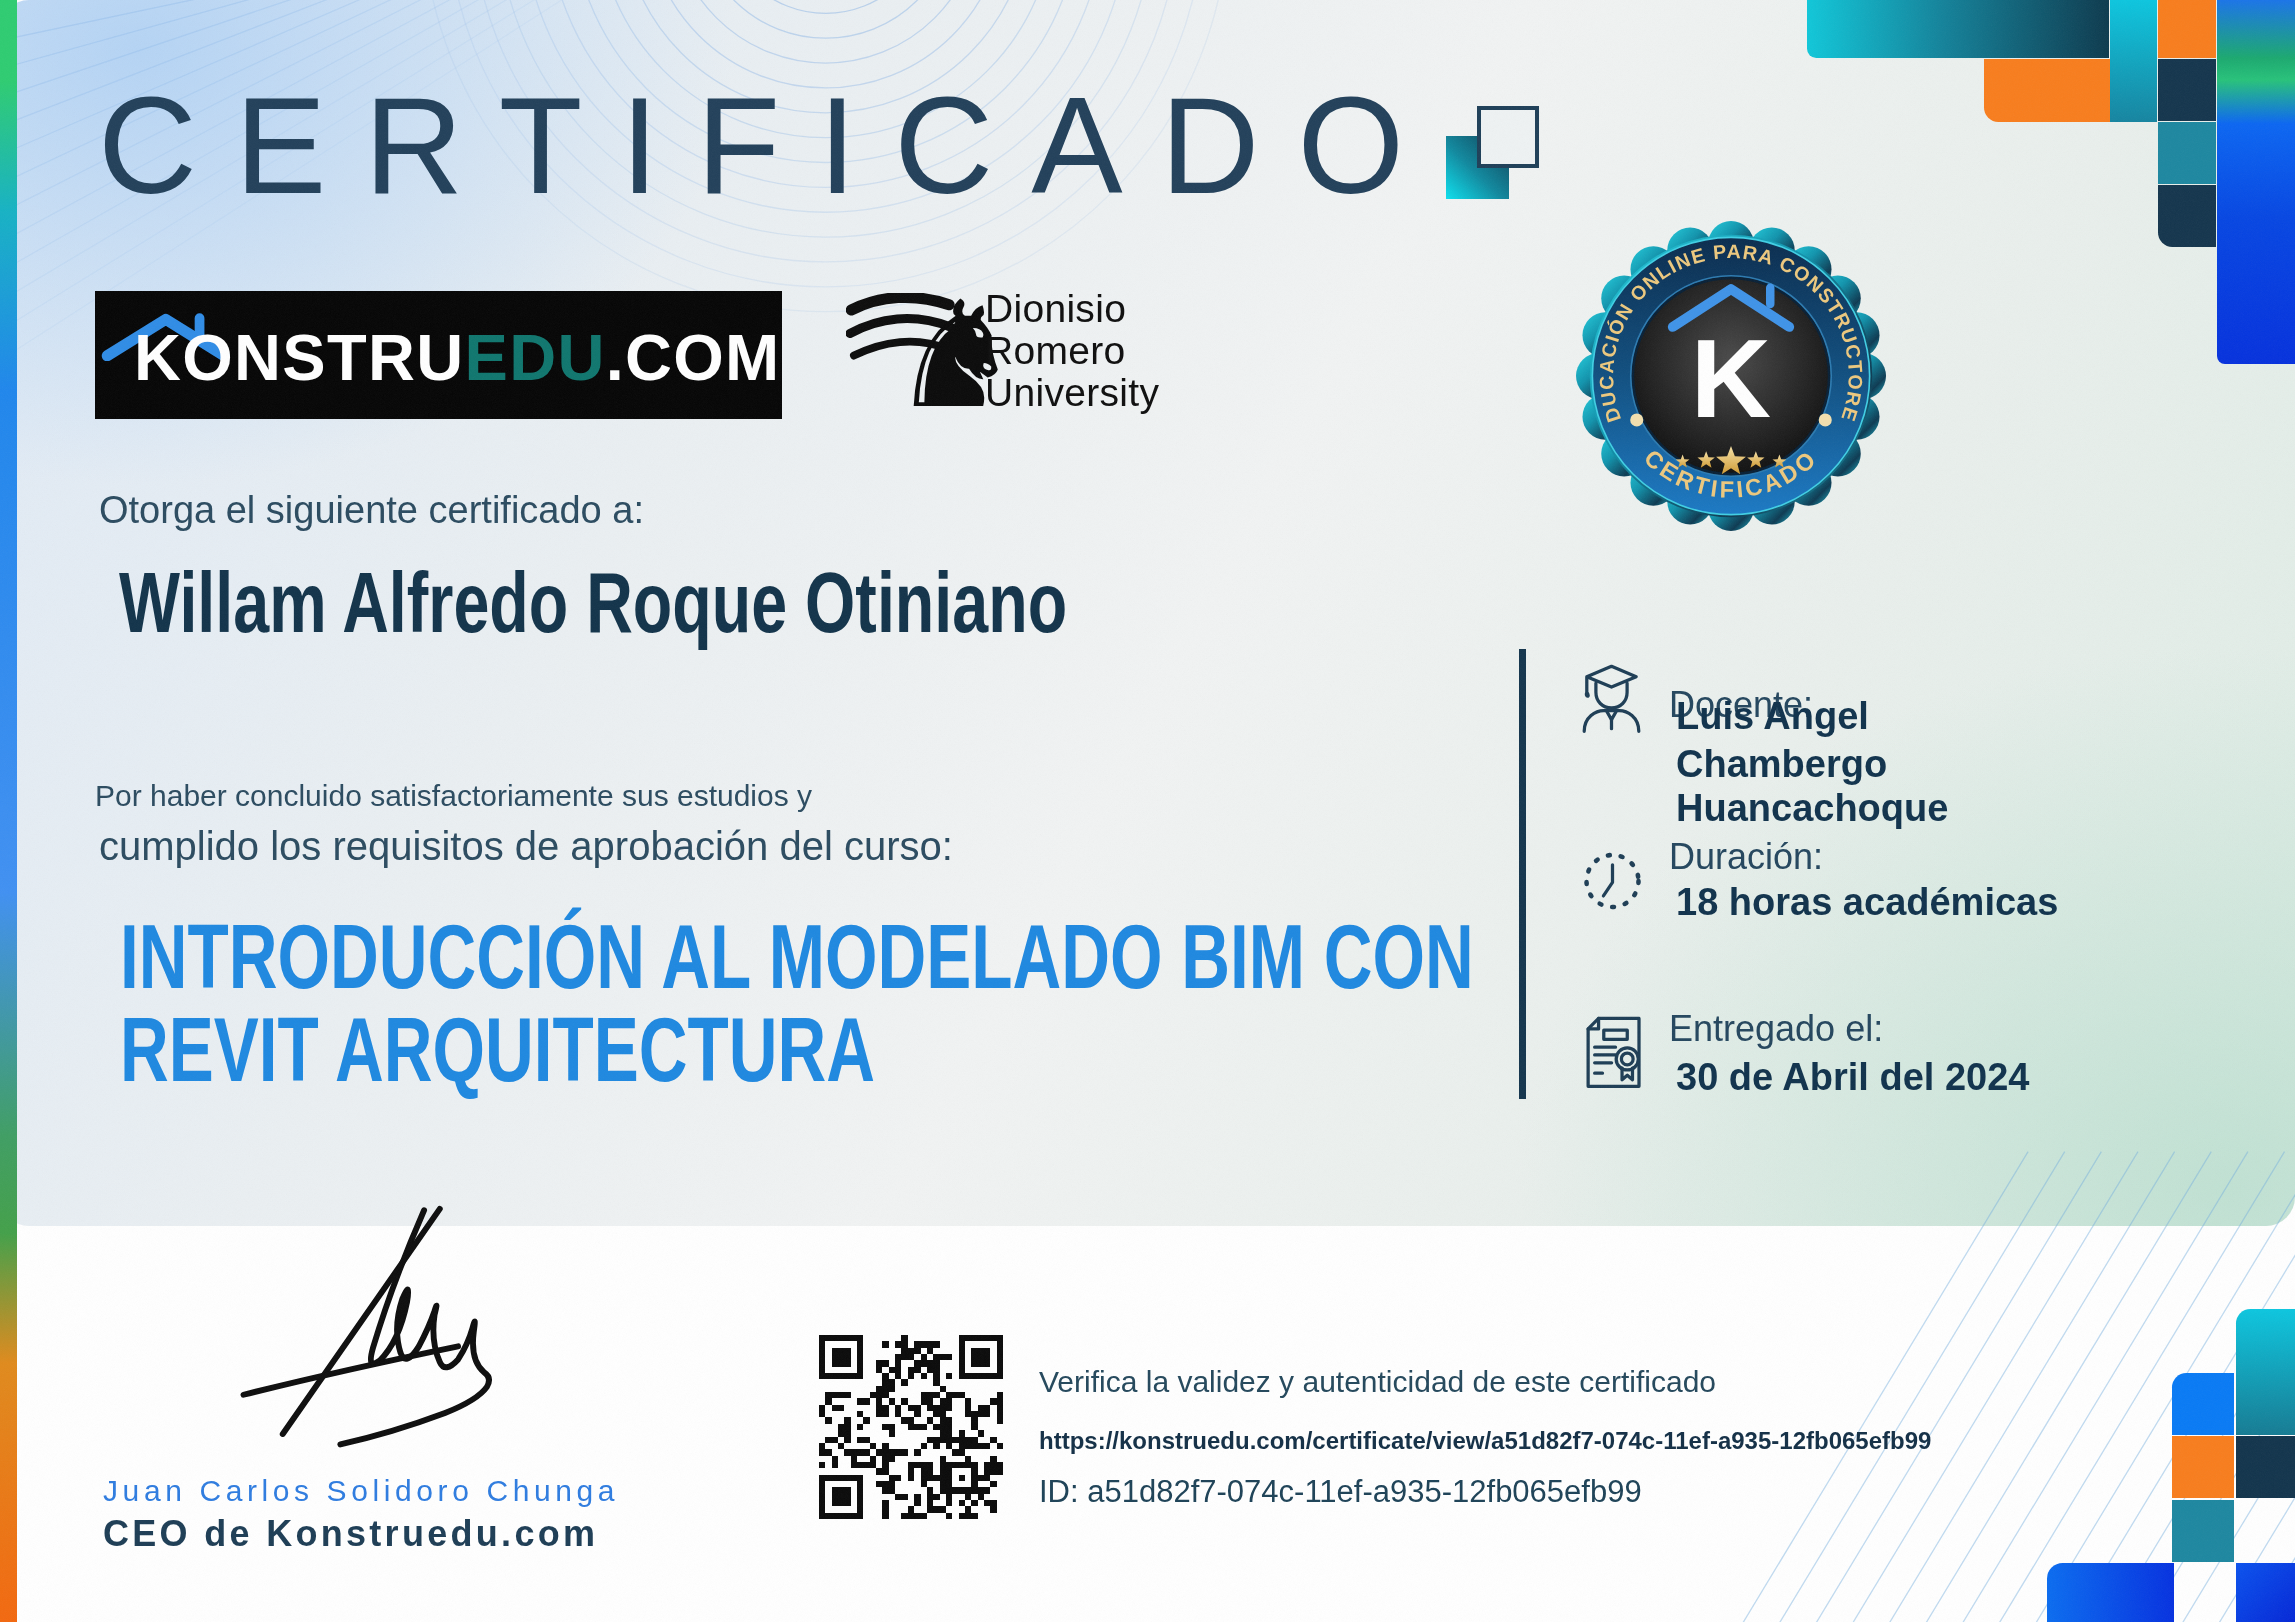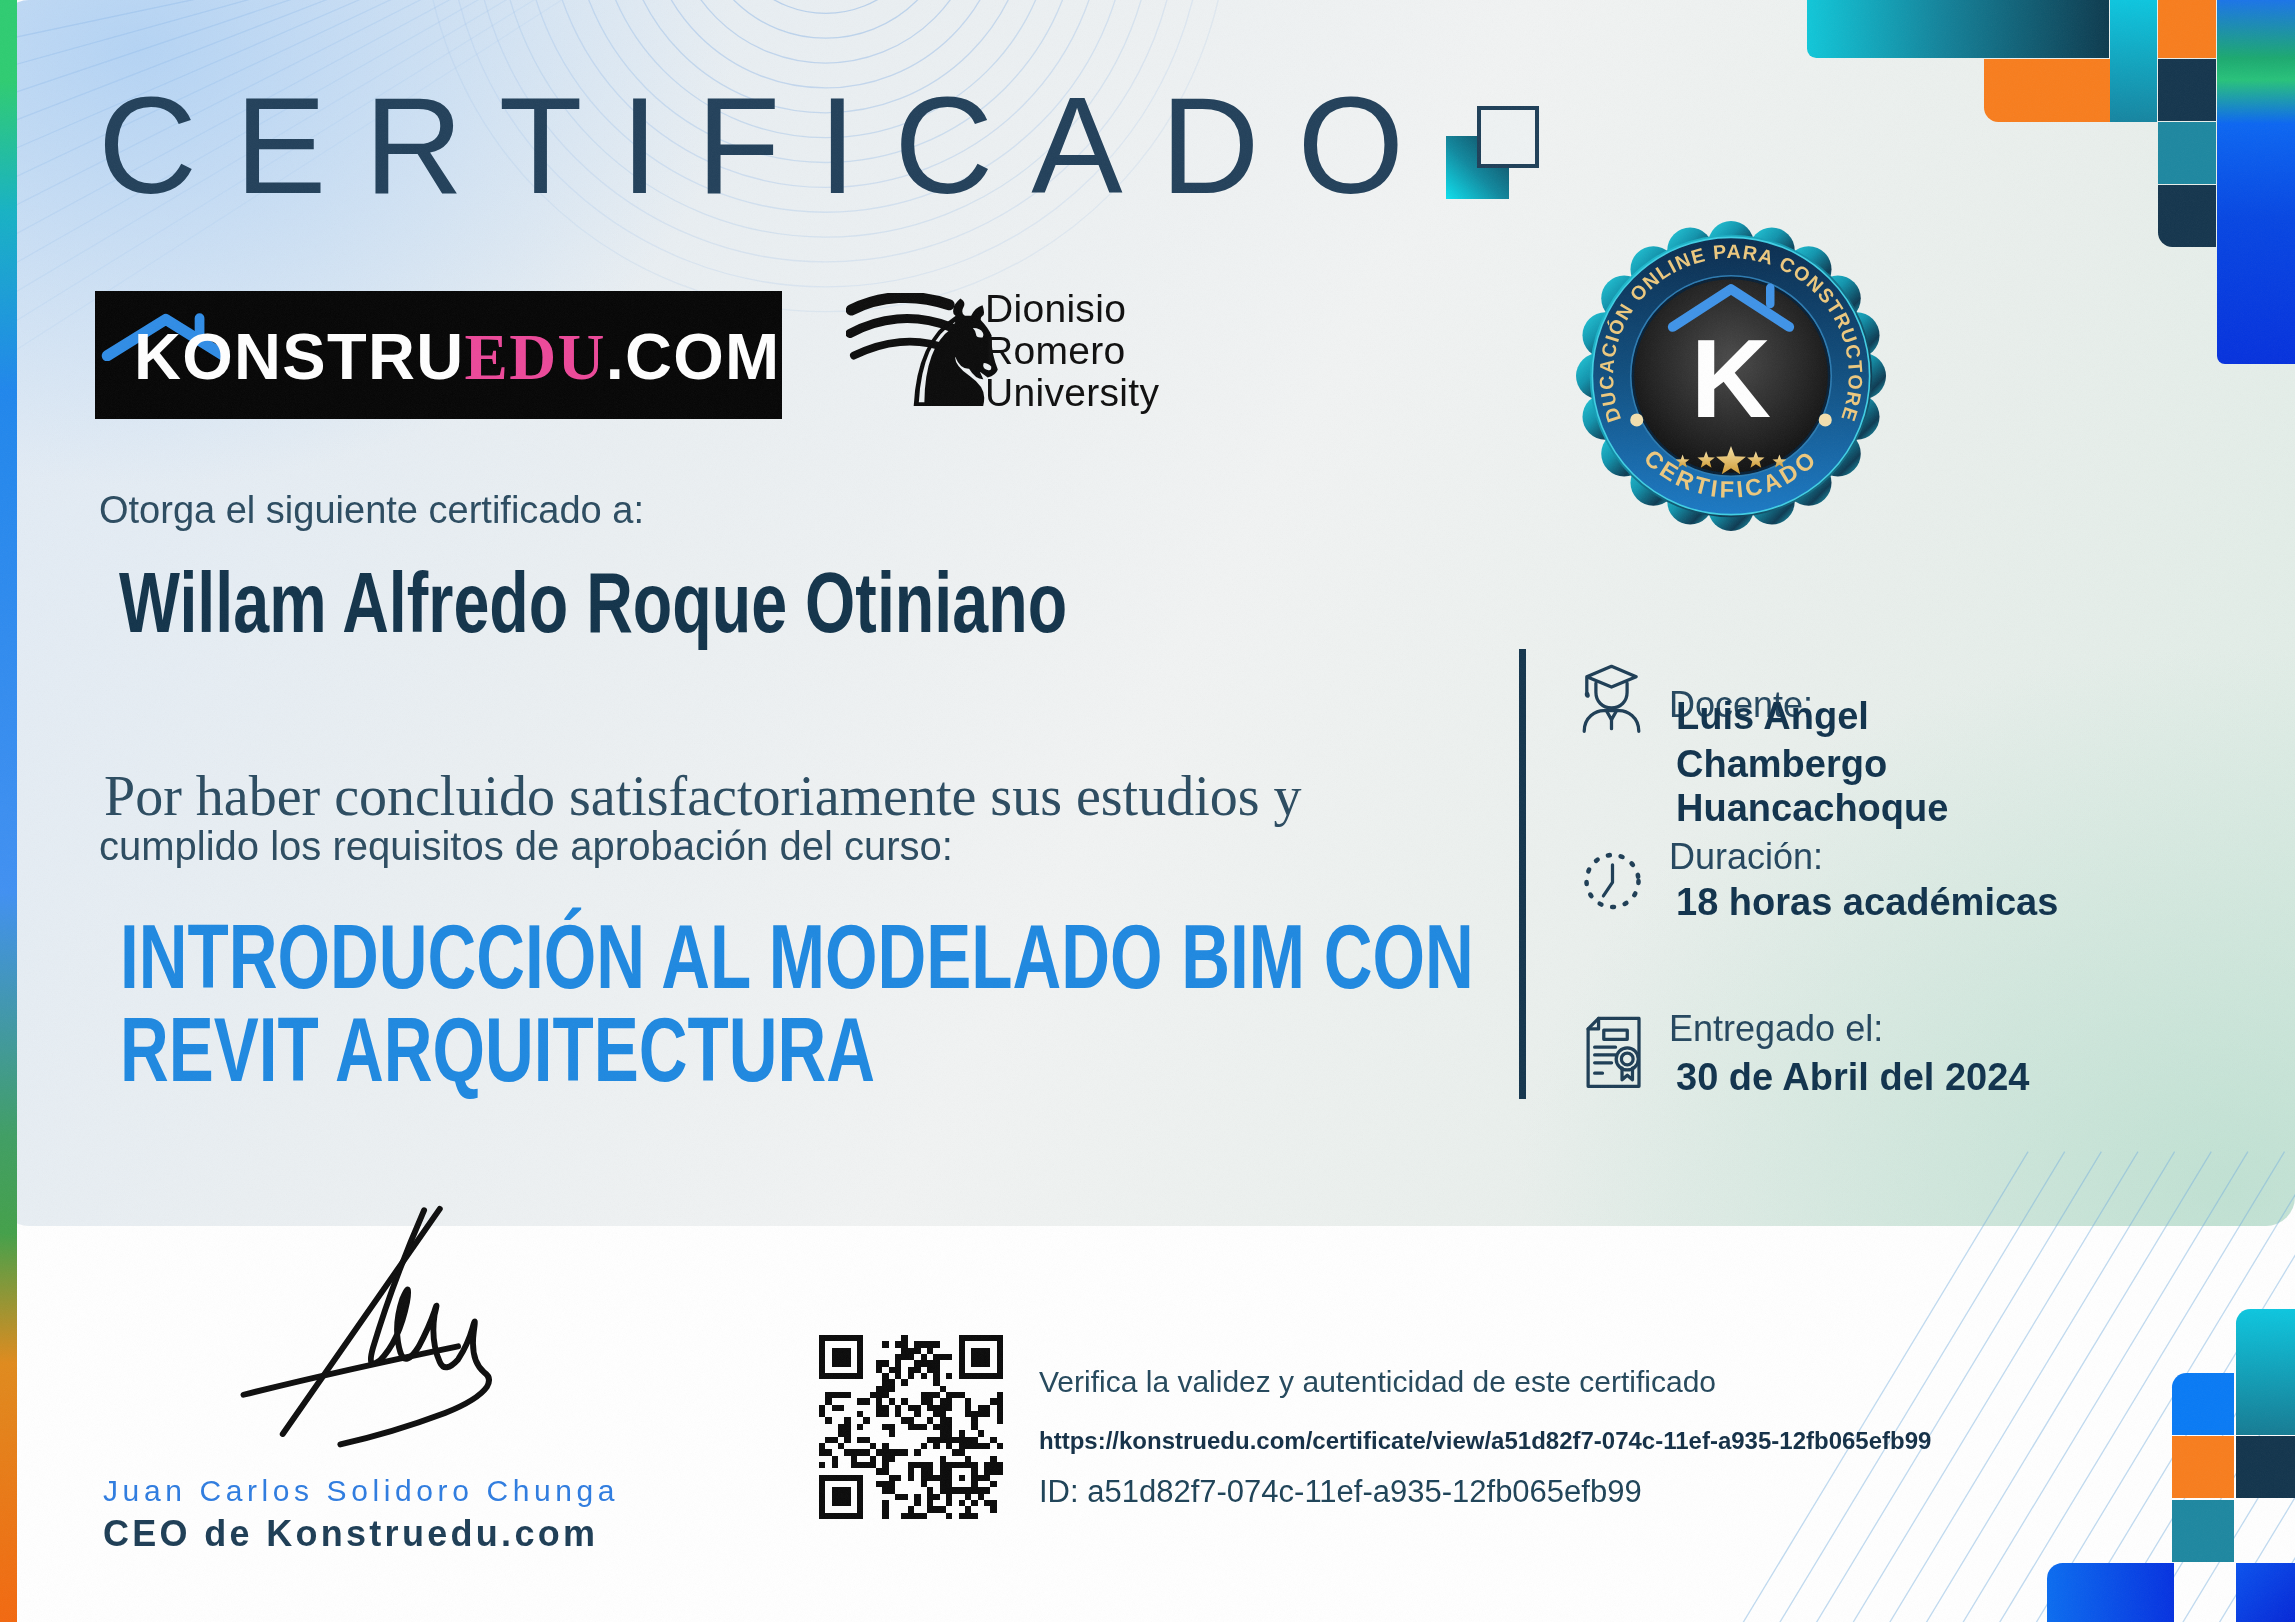--- a/index.html
+++ b/index.html
@@ -40,32 +40,32 @@
 
   
   #title{left:98px;top:77px;font-size:137px;line-height:1;font-weight:400;letter-spacing:38px;color:#22405a;white-space:nowrap;}
   #deco-filled-square{left:1446px;top:136px;width:63px;height:63px;
     background:linear-gradient(45deg,#0ce0ee 0%,#10889e 45%,#0d3c52 100%);}
   #deco-outline-square{left:1477px;top:106px;width:62px;height:62px;border:4.6px solid #1e3f58;background:#eef2f3;box-sizing:border-box;}
 
   
   #konstruedu-logo{left:95px;top:291px;width:687px;height:128px;background:#050505;}
   #konstruedu-text{position:absolute;left:39px;bottom:23.6px;font-size:65px;font-weight:bold;letter-spacing:1.3px;white-space:nowrap;}
-  #konstruedu-text .w{color:#ffffff;} #konstruedu-text .b{color:#ec4899;font-family:Liberation Serif, serif;}
+  #konstruedu-text .w{color:#ffffff;} #konstruedu-text .b{color:#0f766e;}
 
   
   #pegasus{left:887px;top:280px;width:137px;height:151px;font-family:"DejaVu Sans",sans-serif;
     font-size:147px;line-height:151px;color:#0a0a0a;transform:scaleX(-1);text-align:center;}
   #university-text{left:985px;top:288px;font-size:39px;line-height:42px;color:#0e0e0e;letter-spacing:0.3px;}
 
   
   #intro-text{left:99px;top:489px;font-size:38px;color:#2b4b60;}
   #recipient-name{left:119px;top:554px;font-size:85px;font-weight:bold;color:#12334a;white-space:nowrap;
     transform:scaleX(0.76);transform-origin:0 0;}
-  #body-line-1{left:104px;top:771px;font-size:56px;line-height:50px;color:#2b4b60;font-family:Liberation Serif, serif;}
+  #body-line-1{left:95px;top:771px;font-size:30px;line-height:50px;color:#2b4b60;}
   #body-line-2{left:99px;top:821px;font-size:40px;line-height:50px;color:#2b4b60;}
   .course-line{font-size:90px;font-weight:bold;color:#1e88e0;white-space:nowrap;transform:scaleX(0.75);transform-origin:0 0;}
   #course-line-1{left:120px;top:906px;}
   #course-line-2{left:120px;top:999px;}
 
   
   #details-separator{left:1519px;top:649px;width:6.5px;height:450px;background:#14354d;}
   .detail-label{font-size:36px;color:#24465e;}
   .detail-value{font-size:38px;font-weight:bold;color:#10324c;white-space:nowrap;}
   #teacher-label{left:1669px;top:684px;}

